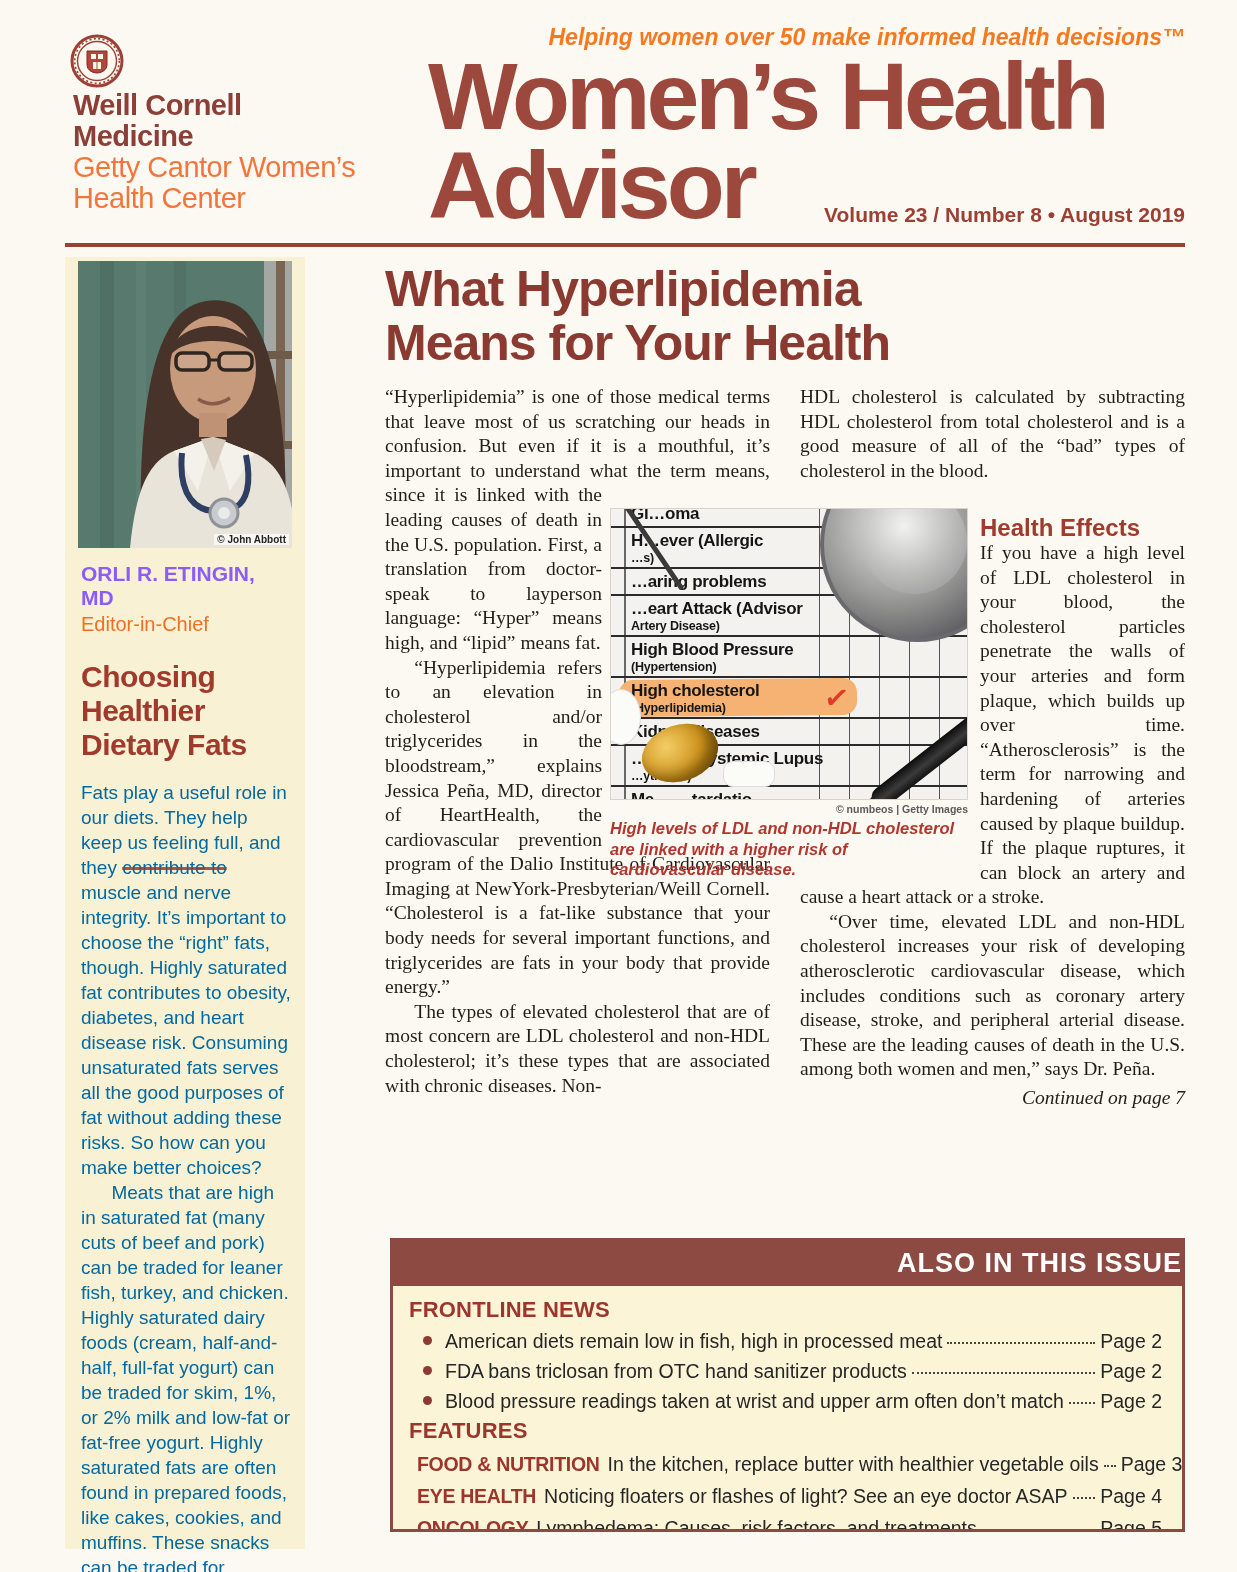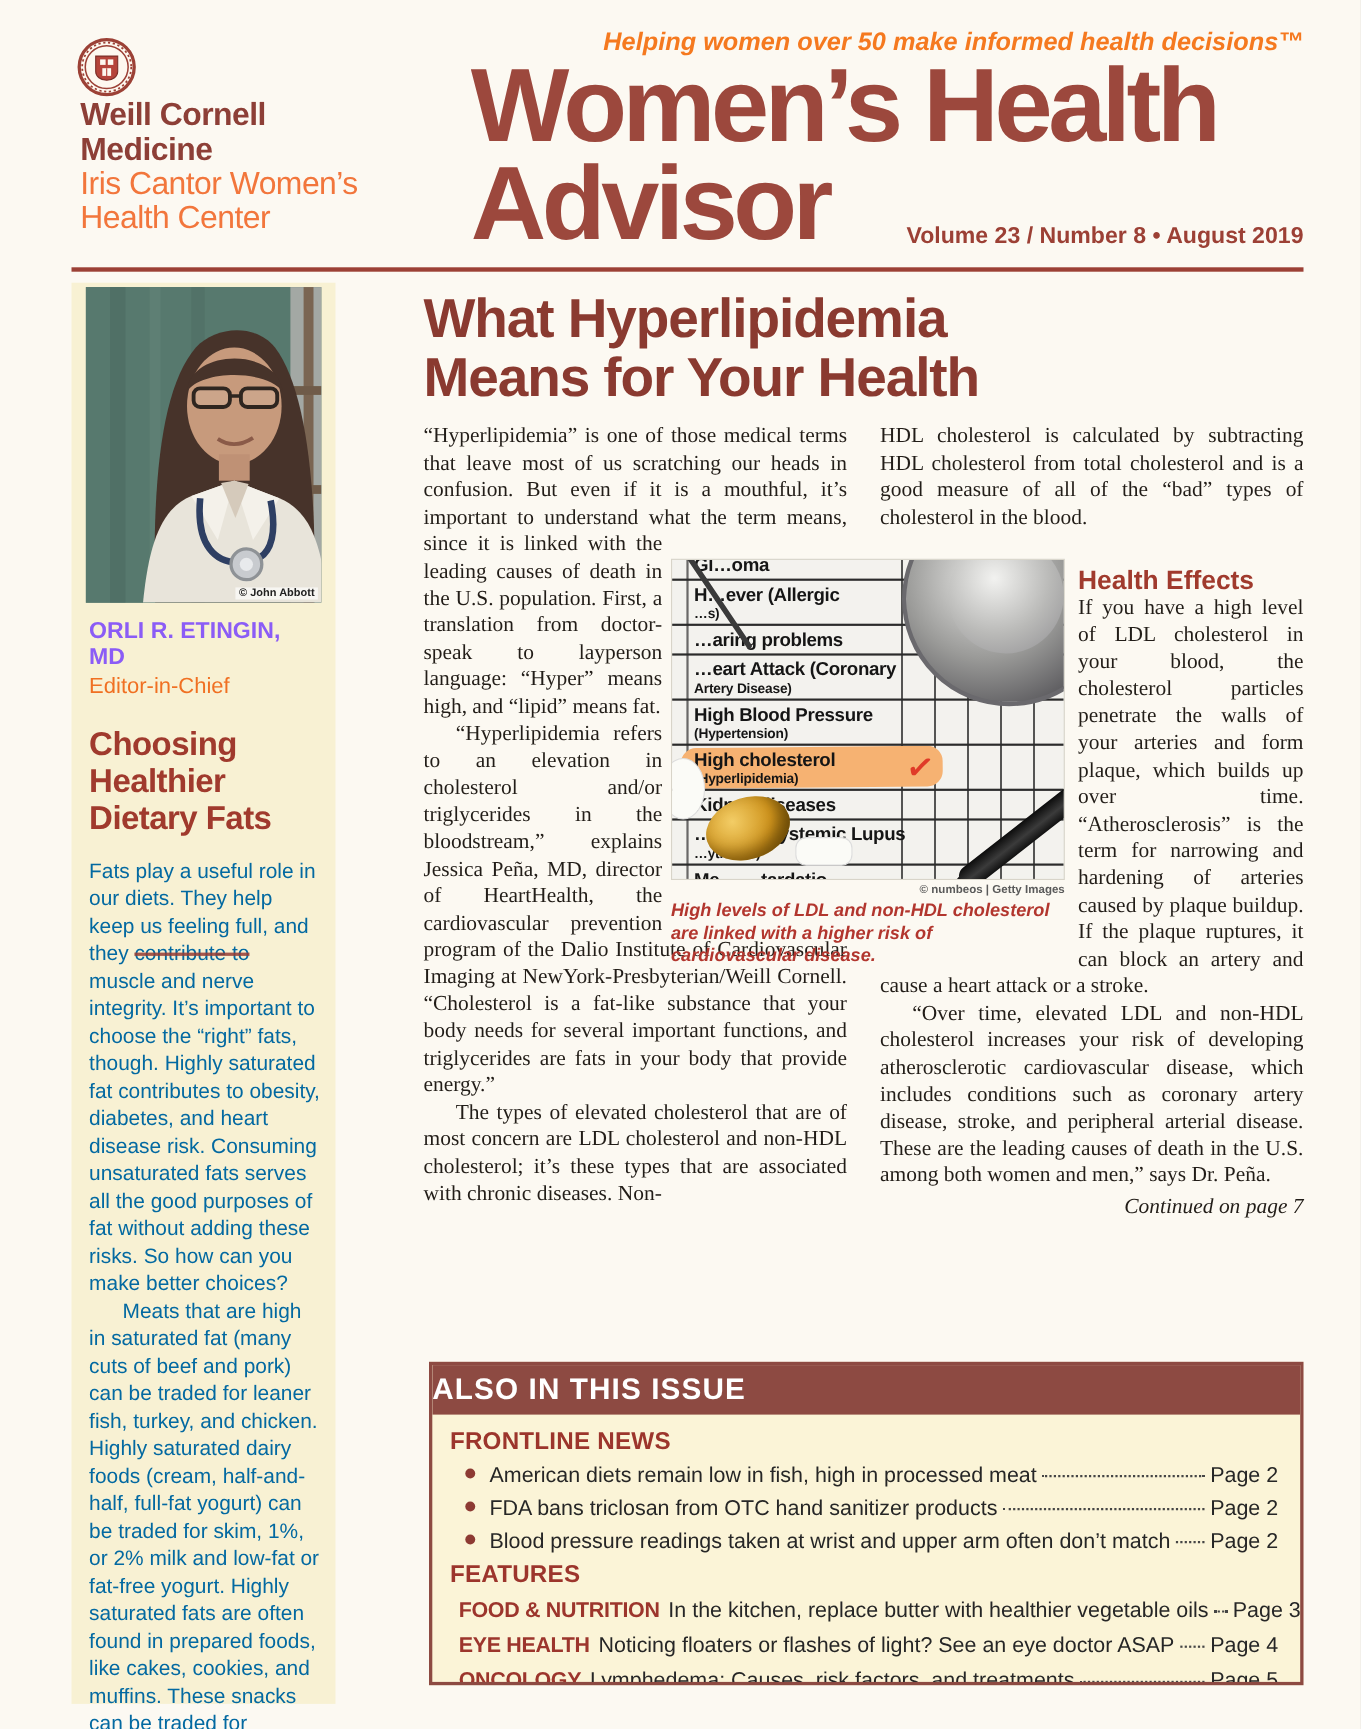--- a/index.html
+++ b/index.html
@@ -116,21 +116,21 @@
   .temple { position:absolute; left:-30px; top:24px; width:130px; height:5px; background:#3a3a3a; transform:rotate(56deg); z-index:3; border-radius:3px; }
   .fig-credit { text-align:right; font-size:10.5px; color:#5a5a5a; font-weight:bold; margin-top:3px; }
   .fig-caption { margin-top:3px; font-style:italic; font-weight:bold; font-size:16.5px; line-height:20.5px; color:#b2362e; }
 
   
   .issue-box {
     position:absolute; left:390px; top:1238px; width:795px; height:294px;
     border:3px solid #8d4a42; background:#fbf4d7; overflow:hidden;
   }
   .issue-bar {
-    height:45px; background:#8d4a42; color:#fff; text-align:left;
+    height:45px; background:#8d4a42; color:#fff; text-align:right;
     font-weight:bold; font-size:27px; line-height:45px; letter-spacing:1px;
   }
   .issue-content { padding:6px 20px 0 16px; }
   .cat-heading { font-weight:bold; font-size:22px; color:#9c352c; letter-spacing:0.2px; margin-top:5px; }
   .toc-row { display:flex; align-items:baseline; font-size:19.5px; color:#262626; margin:7px 0 0 14px; }
   .toc-row.feature { margin-left:8px; margin-top:9px; }
   .bullet { flex:none; width:9px; height:9px; border-radius:50%; background:#8d3a33; margin-right:13px; transform:translateY(-3px); }
   .prefix { font-weight:bold; color:#9c352c; margin-right:8px; white-space:nowrap; letter-spacing:-0.3px; }
   .toc-text { white-space:nowrap; }
   .leader { flex:1; border-bottom:2.5px dotted #454545; margin:0 5px; transform:translateY(-4px); min-width:12px; }
@@ -147,21 +147,21 @@
     <circle cx="27" cy="27" r="22.3" fill="none" stroke="#9c4136" stroke-width="1.6" stroke-dasharray="2 2.4"></circle>
     <path d="M17 17 h20 v14 a10 8 0 0 1 -10 8 a10 8 0 0 1 -10 -8 z" fill="#b5443a" stroke="#7c2f28" stroke-width="1"></path>
     <rect x="21" y="20" width="5" height="5" fill="#fdf8ef"></rect>
     <rect x="28" y="20" width="5" height="5" fill="#fdf8ef"></rect>
     <rect x="23" y="28" width="8" height="7" fill="#fdf8ef"></rect>
     <line x1="27" y1="28" x2="27" y2="35" stroke="#b5443a" stroke-width="1"></line>
   </svg>
   <div class="brand">
     <div class="b1">Weill Cornell</div>
     <div class="b1">Medicine</div>
-    <div class="b2">Iris Cantor Women’s</div>
+    <div class="b2">Getty Cantor Women’s</div>
     <div class="b2">Health Center</div>
   </div>
   <div class="tagline">Helping women over 50 make informed health decisions™</div>
   <div class="mast-title">
     <div>Women’s Health</div>
     <div>Advisor</div>
   </div>
   <div class="issue-line">Volume 23 / Number 8 • August 2019</div>
   <div class="rule"></div>
 
@@ -236,21 +236,21 @@
           <div class="grid-strip"></div>
           <div class="left-rule"></div>
           <div class="form-rows">
             <div class="frow"><span class="main">Gl…oma</span></div>
             <div class="frow">
                 <div class="main">H…ever (Allergic</div>
                 <div class="sub">…s)</div>
               </div>
             <div class="frow"><span class="main">…aring problems</span></div>
             <div class="frow">
-                <div class="main">…eart Attack (Coronary</div>
+                <div class="main">…eart Attack (Advisor</div>
                 <div class="sub">Artery Disease)</div>
               </div>
             <div class="frow">
                 <div class="main">High Blood Pressure</div>
                 <div class="sub">(Hypertension)</div>
               </div>
             <div class="frow" style="position:relative;">
               <div class="hl"></div>
               <div class="main">High cholesterol</div>
               <div class="sub">(Hyperlipidemia)</div>

